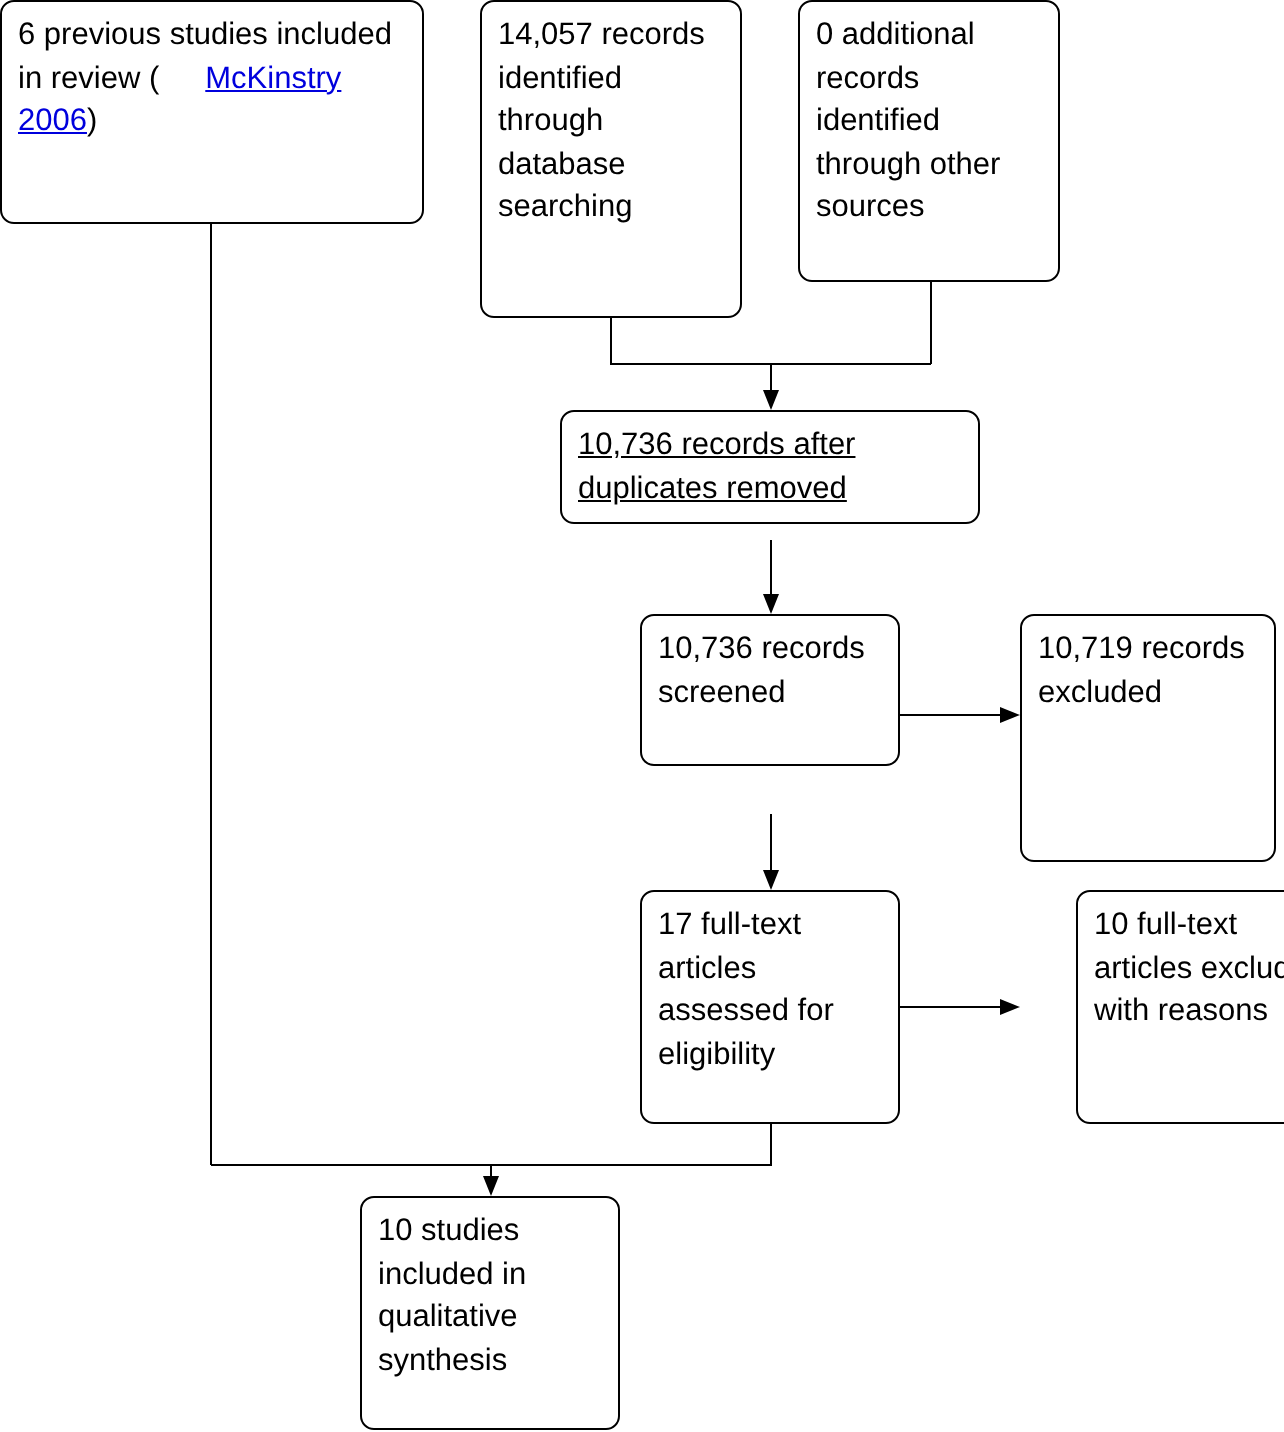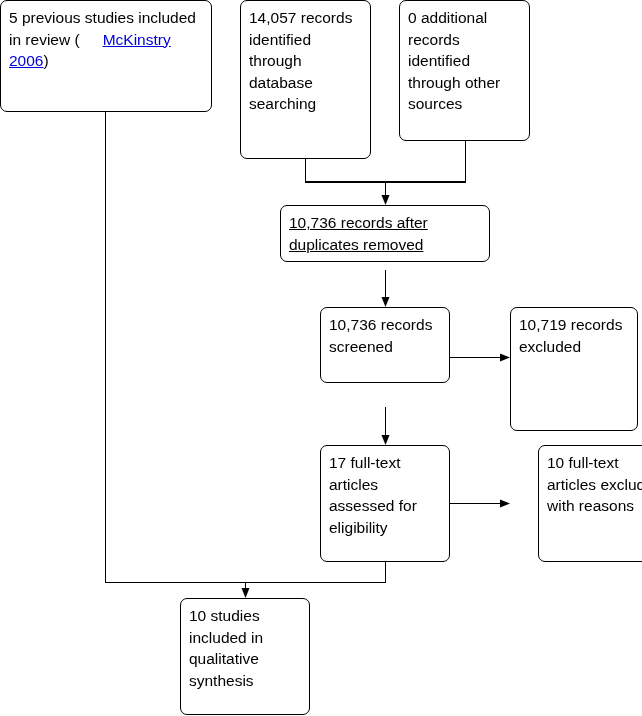--- a/index.html
+++ b/index.html
@@ -76,21 +76,21 @@
 
   <polyline points="385.5,562 385.5,582.5 105.5,582.5"></polyline>
 
   <line x1="105.5" y1="112" x2="105.5" y2="582.5"></line>
 
   <line x1="245.5" y1="582.5" x2="245.5" y2="593"></line>
   <polygon class="arrowhead" points="245.5,598 241.5,588 249.5,588"></polygon>
 </svg>
 
 <div class="flow-box" style="left:0px; top:0px; width:212px; height:112px;">
-  <span>5 previous studies included in review (</span><a class="link" href="#">McKinstry 2006</a><span>)</span>
+  <span>6 previous studies included in review (</span><a class="link" href="#">McKinstry 2006</a><span>)</span>
 </div>
 
 <div class="flow-box" style="left:240px; top:0px; width:131px; height:159px;">14,057 records identified through database searching</div>
 
 <div class="flow-box" style="left:399px; top:0px; width:131px; height:141px;">0 additional records identified through other sources</div>
 
 <div class="flow-box" style="left:280px; top:205px; width:210px; height:57px;text-decoration:underline;">10,736 records after duplicates removed</div>
 
 <div class="flow-box" style="left:320px; top:307px; width:130px; height:76px;">10,736 records screened</div>
 

